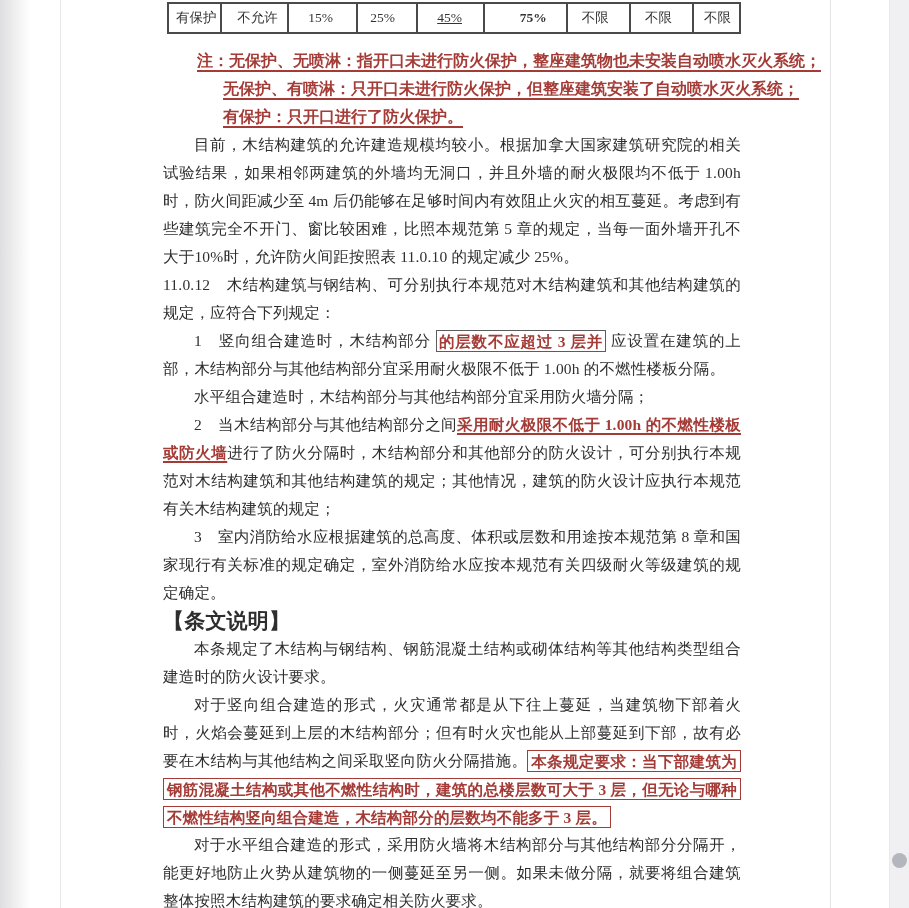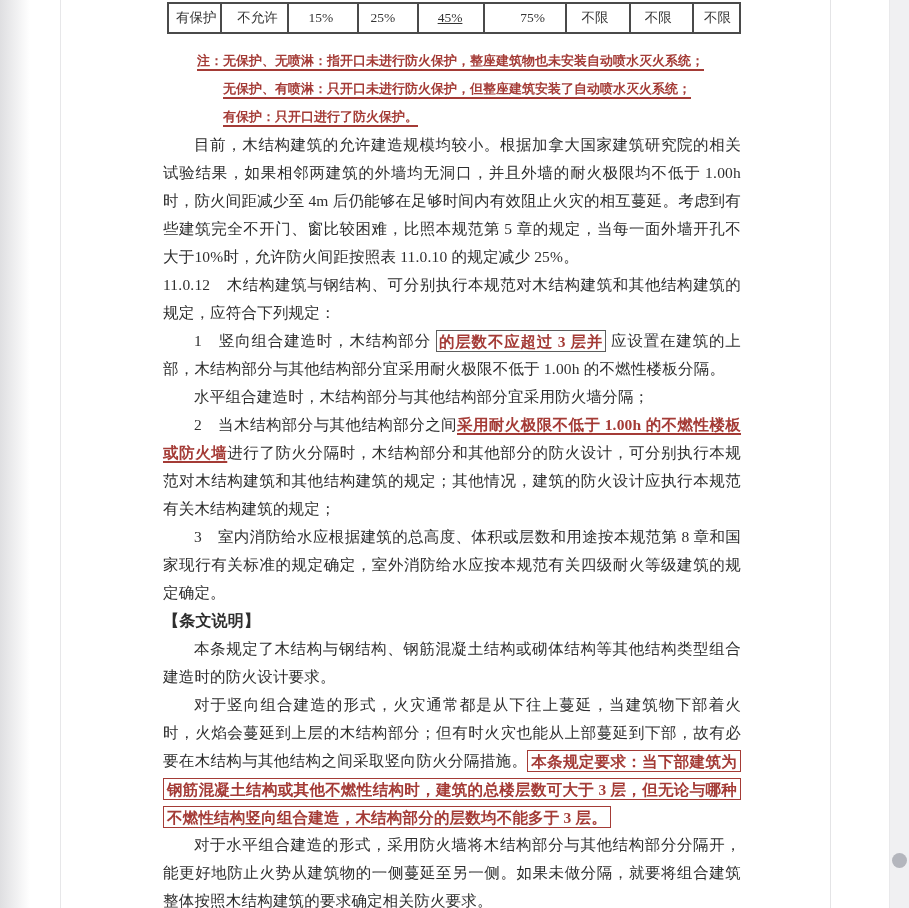--- a/index.html
+++ b/index.html
@@ -38,41 +38,41 @@
   .fire-table td {
     border: 2px solid #4a4a4a; height: 26px;
     font-size: 13.5px; color: #333333; vertical-align: middle;
     overflow: hidden; white-space: nowrap;
   }
   .fire-table td.c0 { width: 46px;  padding-left: 7px;  }
   .fire-table td.c1 { width: 58px;  padding-left: 15px;  }
   .fire-table td.c2 { width: 70px;  padding-left: 19px; }
   .fire-table td.c3 { width: 66px;  padding-left: 12px; }
   .fire-table td.c4 { width: 65px;  padding-left: 19px; text-decoration: underline; }
-  .fire-table td.c5 { width: 64px;  padding-left: 35px; }
+  .fire-table td.c5 { width: 64px;  padding-left: 35px; font-weight: bold; }
   .fire-table td.c6 { width: 66px;  padding-left: 14px; }
   .fire-table td.c7 { width: 66px;  padding-left: 14px; }
   .fire-table td.c8 { width: 41px;  padding-left: 10px; }
 
   .notes { margin-top: 13px; }
   .note {
-    font-size: 13px; font-weight: bold; color: #a43b36; line-height: 28px;
+    font-size: 16px; font-weight: bold; color: #a43b36; line-height: 28px;
     text-decoration: underline; text-decoration-thickness: 1.5px; text-underline-offset: 4px;
     white-space: nowrap;
   }
   .note.n1 { padding-left: 34px; }
   .note.n2 { padding-left: 60px; }
 
   .para {
     margin: 0; font-size: 15.5px; line-height: 28px;
     text-align: justify; letter-spacing: 0.2px; color: #2e2e2e;
   }
   .para.indent { text-indent: 31px; }
   .num { font-weight: normal; }
-  .heading { font-weight: bold; font-size: 16px; font-family: Liberation Serif, serif; }
+  .heading { font-weight: bold; font-size: 21px; font-family: Liberation Serif, serif; }
 
   .red { color: #a43b36; font-weight: bold; }
   .uline { text-decoration: underline; text-decoration-thickness: 1.5px; text-underline-offset: 3px; }
   .graybox { border: 1.5px solid #5c5c5c; padding: 1.5px 2px; margin: 0 5px; }
   .redbox {
     border: 1.5px solid #a43b36; padding: 1.5px 3px;
     -webkit-box-decoration-break: clone; box-decoration-break: clone;
   }
 </style>
 </head>

